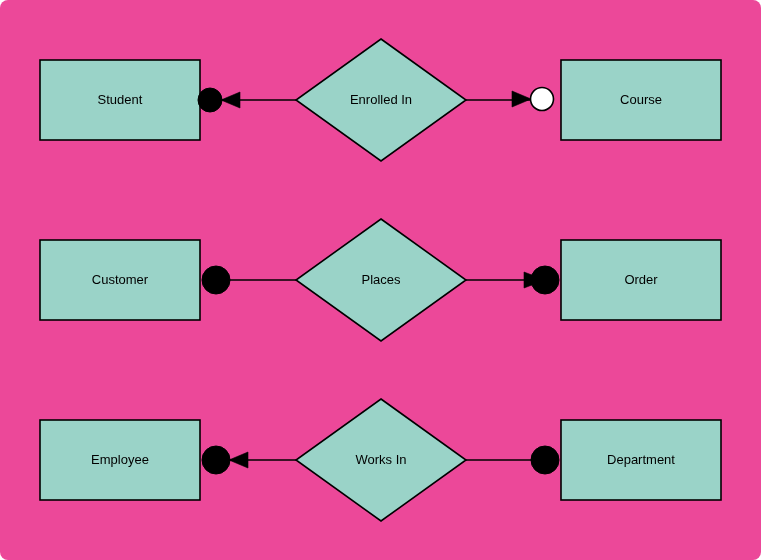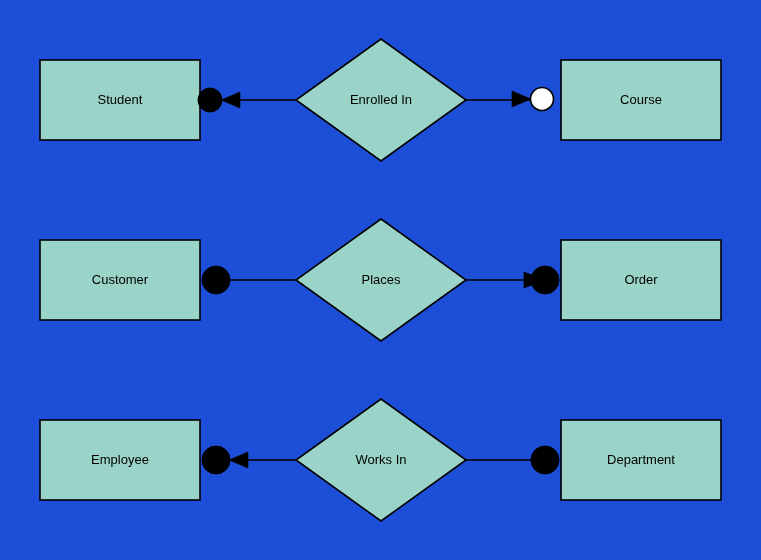--- a/index.html
+++ b/index.html
@@ -11,21 +11,22 @@
   body {
     width: 761px;
     height: 560px;
     font-family: "Liberation Sans", sans-serif;
     overflow: hidden;
   }
   #diagram-canvas {
     position: relative;
     width: 761px;
     height: 560px;
-    background: #1d4ed8;
+    background: #ec4899;
+    border-radius: 8px;
   }
   #er-svg {
     display: block;
     width: 761px;
     height: 560px;
   }
   .entity-rect {
     stroke: #000000;
     stroke-width: 1.6;
   }

